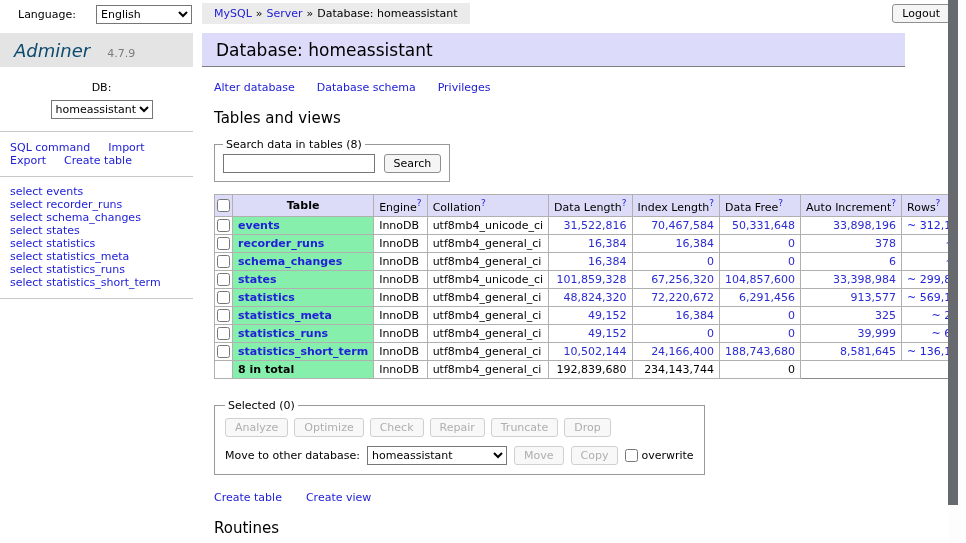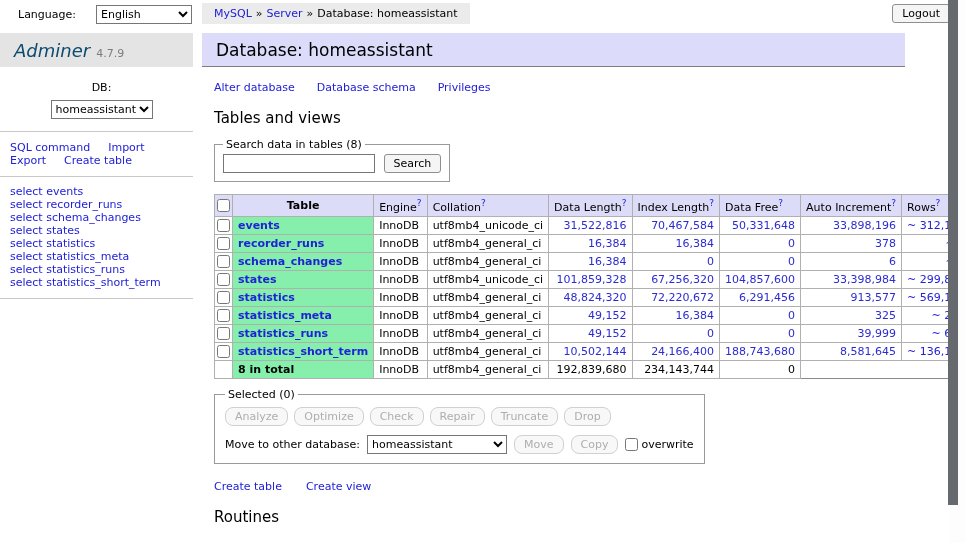--- a/index.html
+++ b/index.html
@@ -13,37 +13,37 @@
   .num { color:#2b2bd0; text-align:right; }
   select, input[type=text] {
     font-family:"DejaVu Sans","Liberation Sans",sans-serif; font-size:11px;
     border:1px solid #767676; background:#fff; height:19px;
   }
   .btn {
     font-family:"DejaVu Sans","Liberation Sans",sans-serif; font-size:11px;
     border:1px solid #8f8f8f; border-radius:3px; background:#f5f5f5;
     padding:2px 9px; color:#000; cursor:pointer;
   }
-  .btn:disabled { color:#aeaeae; border-color:#d0d0d0; background:#f8f8f8;border-radius:8px; }
+  .btn:disabled { color:#aeaeae; border-color:#d0d0d0; background:#f8f8f8; }
   hr { border:none; border-top:1px solid #c8c8c8; margin:0; }
 
   
   #lang { position:absolute; top:5px; left:18px; display:flex; align-items:center; gap:20px; }
   #lang select { width:96px; }
   #breadcrumb {
     position:absolute; left:202px; top:3px; height:21px; background:#ebebeb;
     padding:0 12px; display:flex; align-items:center; gap:4px; white-space:nowrap;
   }
   #logout-wrap { position:absolute; top:4px; right:16px; }
 
   
   #sidebar { position:absolute; left:0; top:0; width:193px; }
   .brand { margin-top:33px; height:34px; background:#e4e4e4; display:flex; align-items:baseline; padding:7px 0 0 14px; }
   .brand .name { font-style:italic; font-size:18px; color:#0c4a6e; }
-  .brand .ver { font-size:11px; color:#7c7c7c; margin-left:6px; }
+  .brand .ver { font-size:11px; color:#7c7c7c; margin-left:17px; }
   .db-row { margin:14px 0 12px 10px; display:flex; align-items:center; gap:6px;flex-direction:column; }
   .db-row select { width:102px; }
   .side-links { padding:9px 0 9px 10px; line-height:13px; }
   .side-links a { margin-right:18px; }
   .tbl-links { padding:8px 0 9px 10px; }
   .tbl-links a { display:block; line-height:13px; }
 
   
   #main { position:absolute; left:202px; top:33px; width:703px; }
   #main h2 {
@@ -67,21 +67,21 @@
   table.db thead th.tbl-col { font-weight:bold; text-align:center; }
   table.db tbody th { background:#86efac; text-align:left; }
   table.db td.chk, table.db th.chk { text-align:center; padding:1px 2px; }
   sup a { font-size:9px; }
   tr.total td, tr.total th { background:#fff; font-weight:bold; }
   tr.total td.num { color:#000; font-weight:normal; }
   tr.total td.plain { font-weight:normal; }
   td.noborder { border:none !important; background:transparent !important; }
   input[type=checkbox] { width:13px; height:13px; margin:0; vertical-align:middle; }
 
-  #selected-fieldset { margin-top:9px; padding:6px 10px 9px; }
+  #selected-fieldset { margin-top:20px; padding:6px 10px 9px; }
   .sel-btns { display:flex; gap:6px; margin-bottom:9px; }
   .move-row { display:flex; align-items:center; gap:7px; }
   .move-row select { width:140px; }
   .move-row label.ovr { display:flex; align-items:center; gap:3px; }
 
   .create-links { display:flex; gap:24px; margin:16px 0 4px; }
 
   
   #scroll-track { position:absolute; right:0; top:0; width:17px; height:543px; background:#fdfdfd; }
   #scroll-thumb { position:absolute; right:8px; top:0; width:10px; height:505px; background:#66696d; }

